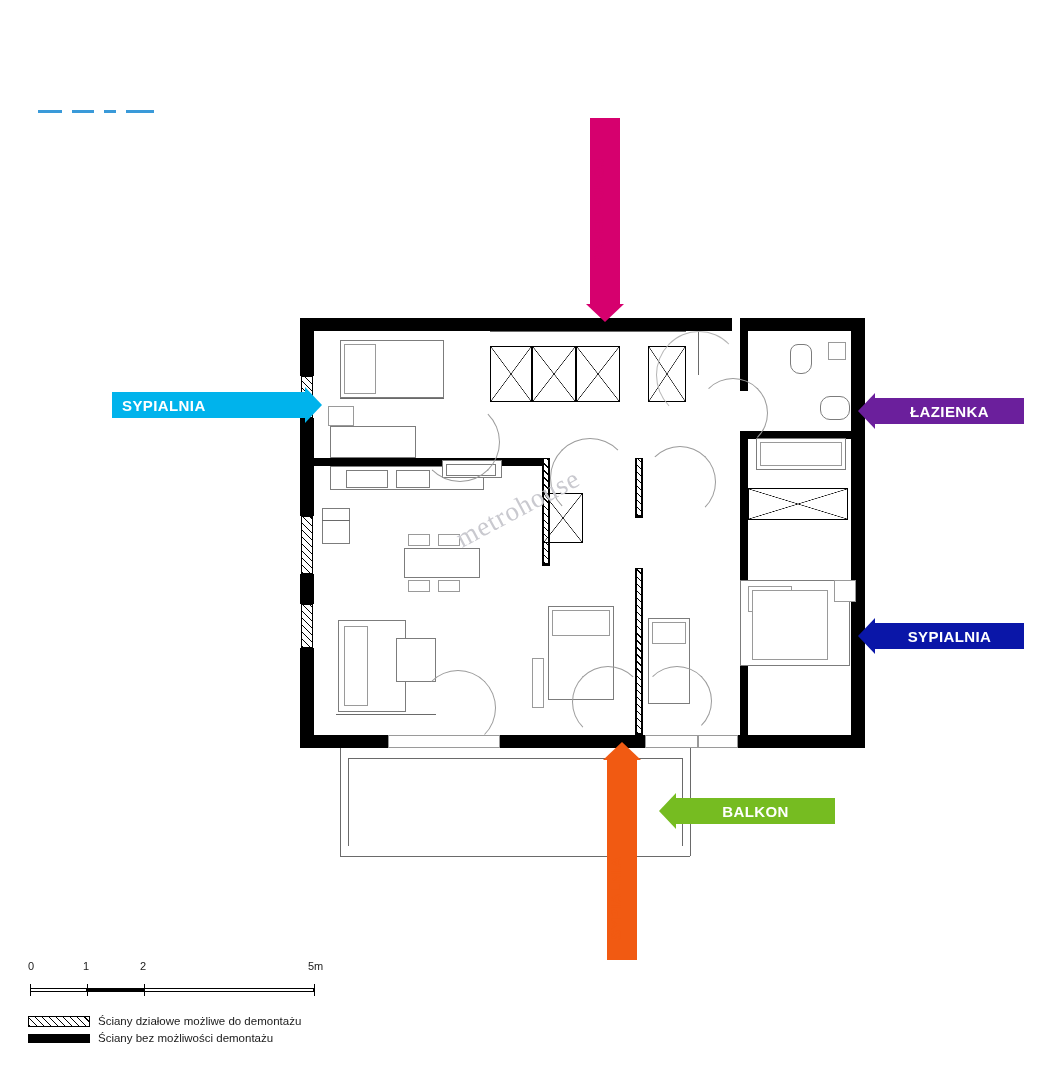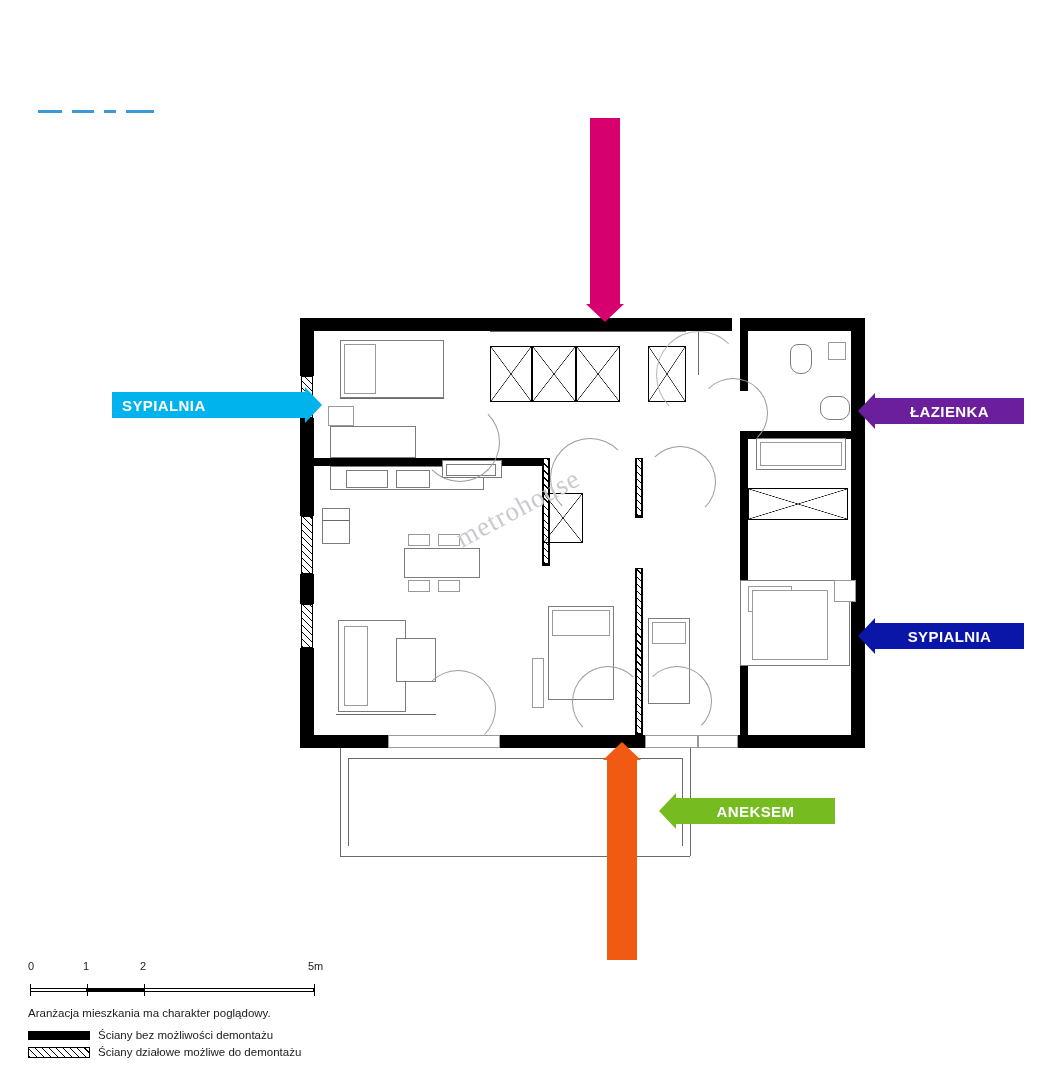--- a/index.html
+++ b/index.html
@@ -394,21 +394,21 @@
 
 
   <div class="label" style="left:875px; top:623px; color:#0a16a8;">
     <div class="bar arrow-left" style="background:#0a16a8; width:149px; justify-content:center;">
       <span style="color:#ffffff;">SYPIALNIA</span>
     </div>
   </div>
 
   <div class="label" style="left:676px; top:798px; color:#76bc21;">
     <div class="bar arrow-left" style="background:#76bc21; width:159px; justify-content:center;">
-      <span style="color:#ffffff;">ANEKSEM</span>
+      <span style="color:#ffffff;">BALKON</span>
     </div>
   </div>
 
   <div class="vlabel" style="left:607px; top:760px; height:200px; color:#f15a12;">
     <div class="vbar arrow-up" style="top:0; height:200px; background:#f15a12;"></div>
     <div class="vtext" style="top:82px; height:112px;">SYPIALNIA</div>
   </div>
 
   <div id="scale">
     <div class="ticks">
@@ -423,25 +423,24 @@
       <div class="seg" style="left:116px;width:170px; background:#ffffff;"></div>
       <div class="vt" style="left:2px;"></div>
       <div class="vt" style="left:59px;"></div>
       <div class="vt" style="left:116px;"></div>
       <div class="vt" style="left:286px;"></div>
     </div>
   </div>
 
   <div id="legend">
     <div class="note">
-      <div>Aranżacja mieszkania ma charakter poglądowy.</div>
+    </div>
+    <div class="row">
+      <span class="swatch hatched"></span>
+      <span>Ściany działowe możliwe do demontażu</span>
     </div>
     <div class="row">
       <span class="swatch solid"></span>
       <span>Ściany bez możliwości demontażu</span>
     </div>
-    <div class="row">
-      <span class="swatch hatched"></span>
-      <span>Ściany działowe możliwe do demontażu</span>
-    </div>
   </div>
 
 </div>
 
 </body></html>

